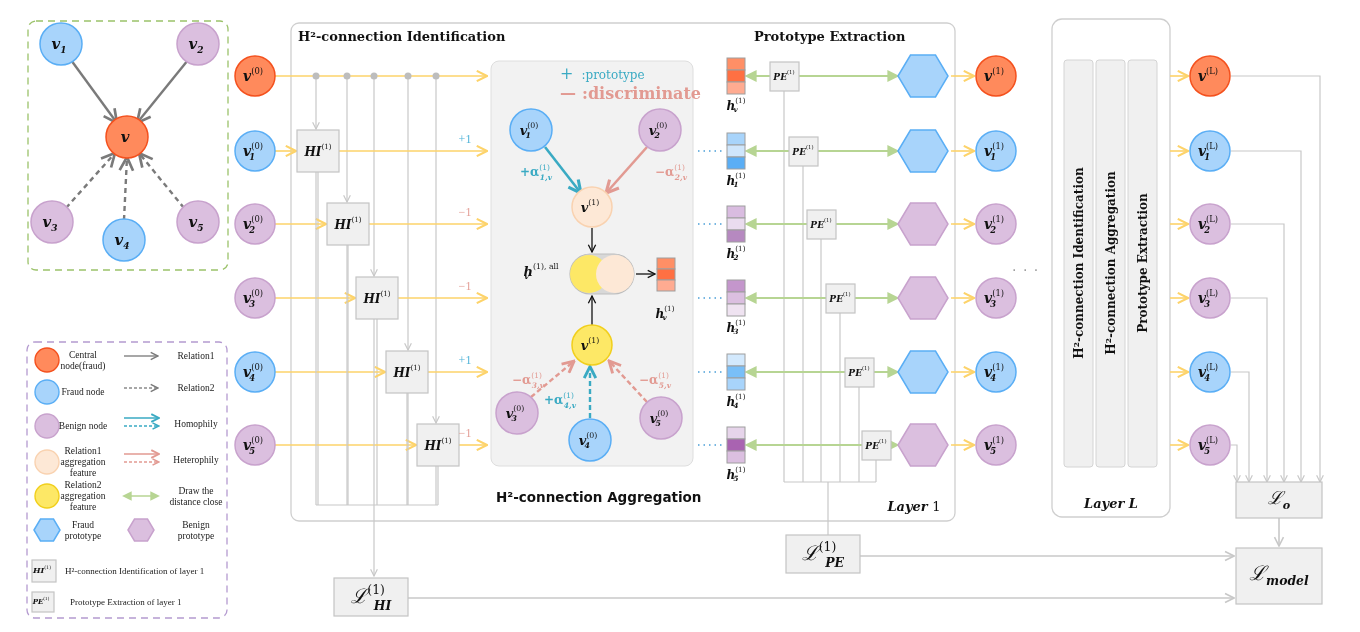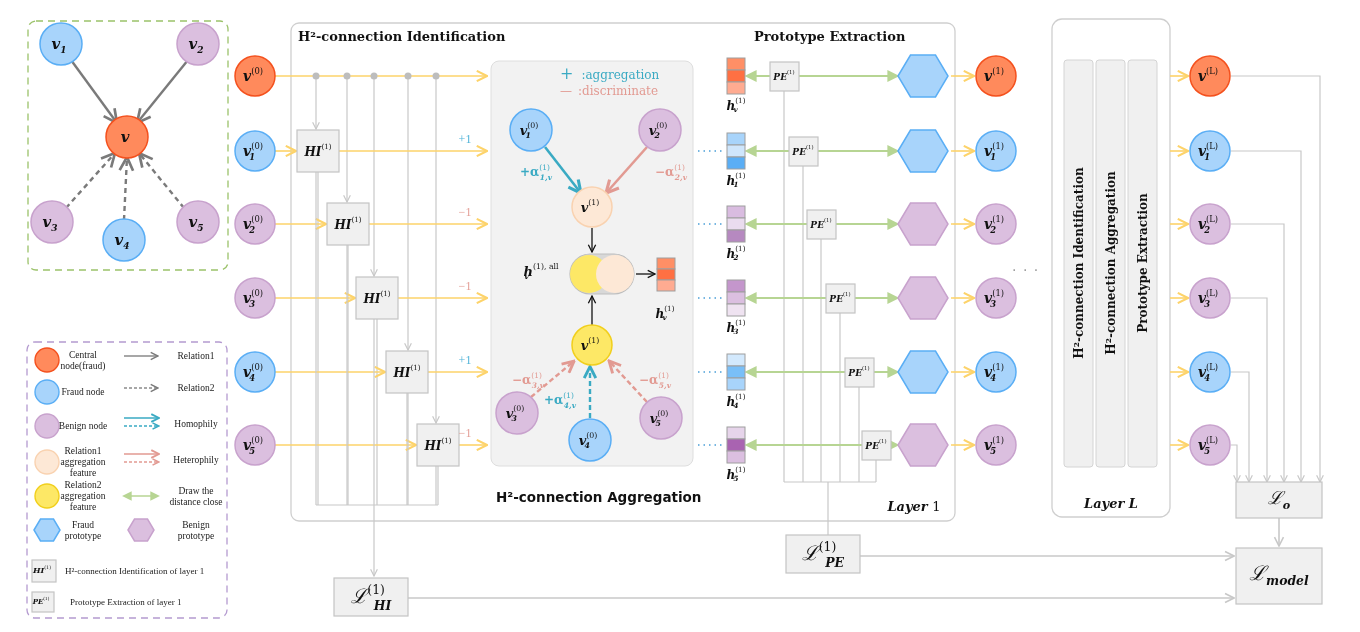--- a/index.html
+++ b/index.html
@@ -325,18 +325,18 @@
       <text x="823" y="560" font-size="20" text-anchor="middle" fill="#111" style="font-family:&quot;DejaVu Serif&quot;,serif;"><tspan font-style="italic">ℒ</tspan><tspan font-size="12.4" dy="-9">(1)</tspan><tspan font-size="12.4" font-style="italic" font-weight="bold" dx="-11" dy="16">PE</tspan></text>
       <text x="1279" y="504" font-size="18" text-anchor="middle" fill="#111" style="font-family:&quot;DejaVu Serif&quot;,serif;"><tspan font-style="italic">ℒ</tspan><tspan font-size="11.16" font-style="italic" font-weight="bold" dy="4.5">o</tspan></text>
       <text x="1279" y="580" font-size="20" text-anchor="middle" fill="#111" style="font-family:&quot;DejaVu Serif&quot;,serif;"><tspan font-style="italic">ℒ</tspan><tspan font-size="12.4" font-style="italic" font-weight="bold" dy="5">model</tspan></text>
     </g>
 </svg>
 
 <div style="position:absolute;left:298px;top:29px;font-family:'DejaVu Serif',serif;font-weight:bold;font-size:13px;color:#111;">H²-connection Identification</div>
 <div style="position:absolute;left:754px;top:29px;font-family:'DejaVu Serif',serif;font-weight:bold;font-size:13px;color:#111;">Prototype Extraction</div>
 <div style="position:absolute;left:496px;top:489px;font-family:'DejaVu Sans',sans-serif;font-weight:bold;font-size:13.5px;color:#111;">H²-connection Aggregation</div>
 <div style="position:absolute;left:560px;top:64px;font-family:'DejaVu Serif',serif;font-size:12px;color:#3aaac3;">
-  <span style="font-size:16px;margin-right:8px;">+</span><span>:aggregation</span>
+  <span style="font-size:16px;margin-right:8px;">+</span><span>:prototype</span>
 </div>
-<div style="position:absolute;left:560px;top:84px;font-family:'DejaVu Serif',serif;font-size:12px;color:#e29a92;">
+<div style="position:absolute;left:560px;top:84px;font-family:'DejaVu Serif',serif;font-size:16px;color:#e29a92;font-weight:bold;">
   <span style="margin-right:6px;">—</span><span>:discriminate</span>
 </div>
 <div style="position:absolute;left:1012px;top:262px;font-family:'DejaVu Sans',sans-serif;font-size:14px;color:#999;letter-spacing:1px;">· · ·</div>
 
 </body></html>

